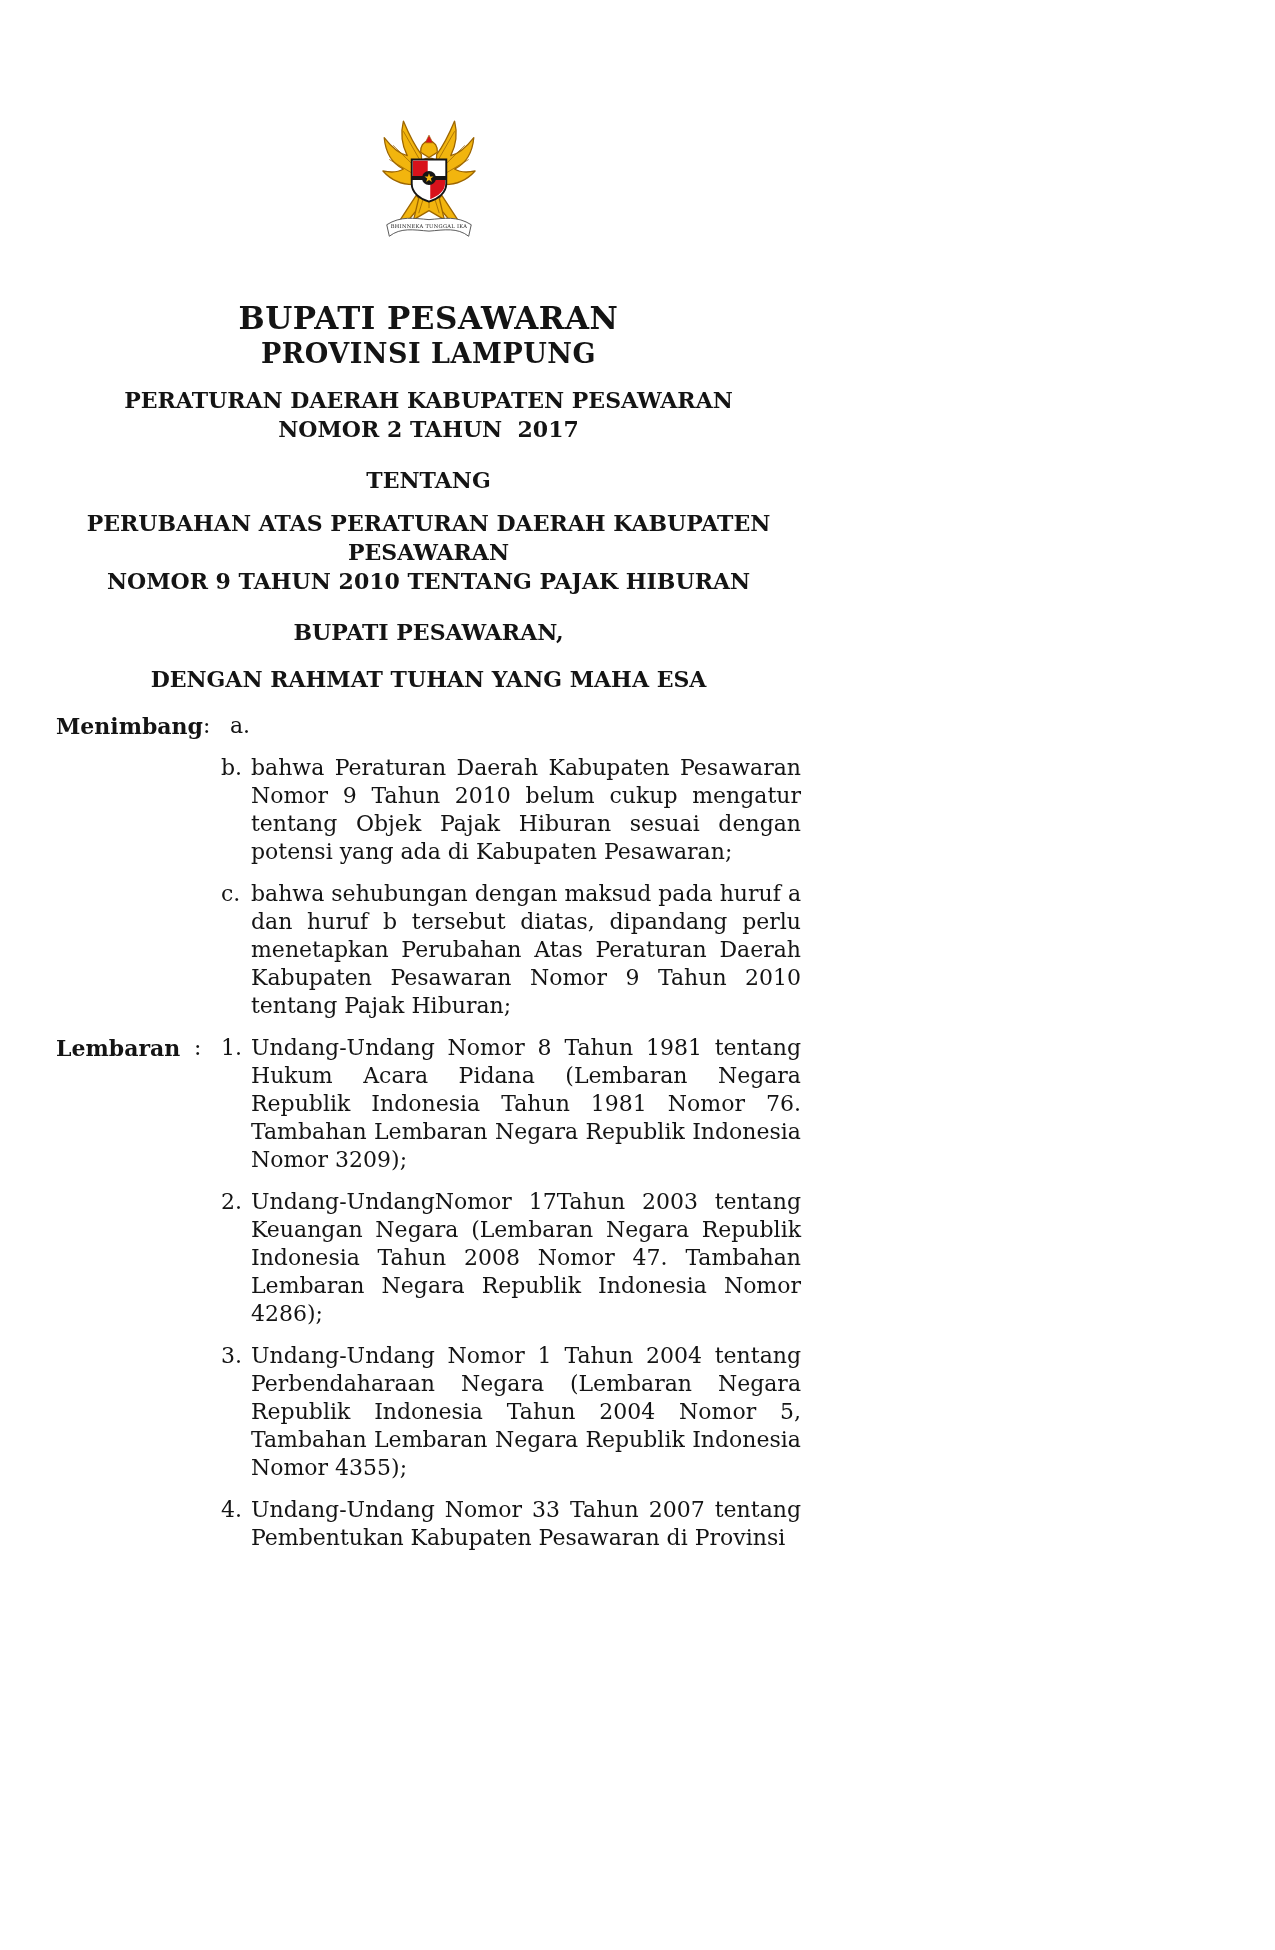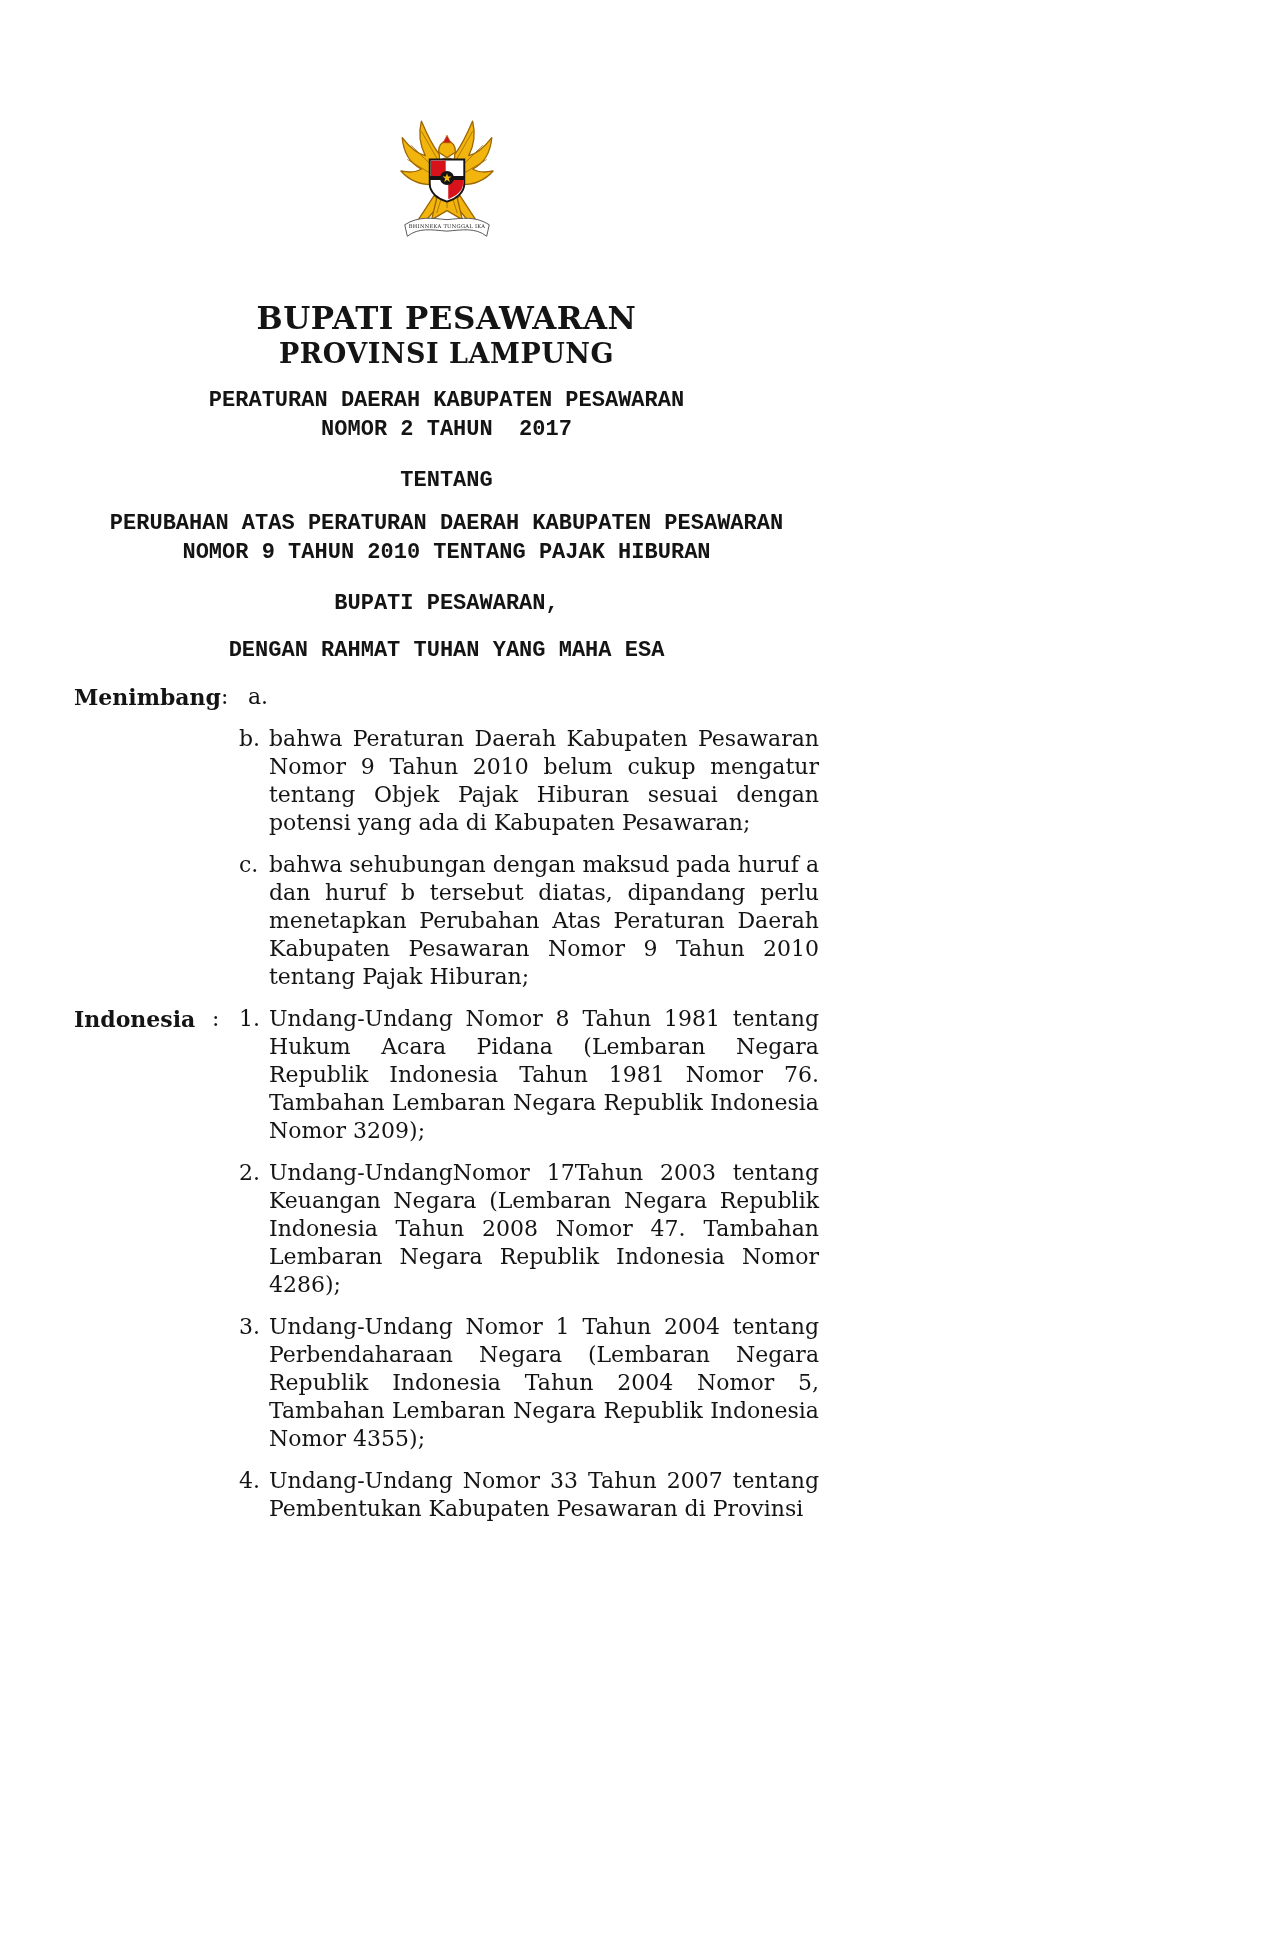--- a/index.html
+++ b/index.html
@@ -7,30 +7,30 @@
     width: 1275px;
     height: 1950px;
     background: #ffffff;
     font-family: "DejaVu Serif", "Liberation Serif", serif;
     color: #141414;
   }
   .page {
     width: 1064px;
     height: 1950px;
     box-sizing: border-box;
-    padding: 112px 0 0 74px;
+    padding: 112px 0 0 56px;
     overflow: hidden;
     background: #ffffff;
   }
   .content { width: 745px; }
   .center { text-align: center; }
   .emblem-wrap { text-align: center; height: 148px; margin-bottom: 40px; }
   .t1 { font-size: 31px; font-weight: bold; line-height: 37px; letter-spacing: 0.5px; }
   .t2 { font-size: 27px; font-weight: bold; line-height: 33px; margin-bottom: 16px; letter-spacing: 0.5px; }
-  .h3 { font-size: 22px; font-weight: bold; line-height: 29px; font-family: Liberation Mono, monospace; }
+  .h3 { font-size: 22px; font-weight: bold; line-height: 29px; }
   .mb22 { margin-bottom: 22px; }
   .mb14 { margin-bottom: 14px; }
   .mb18 { margin-bottom: 18px; }
   .keep-ws { white-space: pre-wrap; }
   .row { display: flex; margin-bottom: 14px; font-size: 22px; line-height: 28px; }
   .c-label  { flex: 0 0 138px; font-weight: bold; }
   .c-colon  { flex: 0 0 27px; }
   .c-marker { flex: 0 0 30px; }
   .c-text   { width: 550px; text-align: justify; }
   .section { margin-bottom: 6px; }
@@ -115,21 +115,21 @@
       <div class="row">
         <div class="c-label"></div>
         <div class="c-colon"></div>
         <div class="c-marker">c.</div>
         <div class="c-text">bahwa sehubungan dengan maksud pada huruf a dan huruf b tersebut diatas, dipandang perlu menetapkan Perubahan Atas Peraturan Daerah Kabupaten Pesawaran Nomor 9 Tahun 2010 tentang Pajak Hiburan;</div>
       </div>
     </div>
 
     <div class="section">
       <div class="row">
-        <div class="c-label">Indonesia</div>
+        <div class="c-label">Lembaran</div>
         <div class="c-colon">:</div>
         <div class="c-marker">1.</div>
         <div class="c-text">Undang-Undang Nomor 8 Tahun 1981 tentang Hukum Acara Pidana (Lembaran Negara Republik Indonesia Tahun 1981 Nomor 76. Tambahan Lembaran Negara Republik Indonesia Nomor 3209);</div>
       </div>
       <div class="row">
         <div class="c-label"></div>
         <div class="c-colon"></div>
         <div class="c-marker">2.</div>
         <div class="c-text">Undang-UndangNomor 17Tahun 2003 tentang Keuangan Negara (Lembaran Negara Republik Indonesia Tahun 2008 Nomor 47. Tambahan Lembaran Negara Republik Indonesia Nomor 4286);</div>
       </div>

